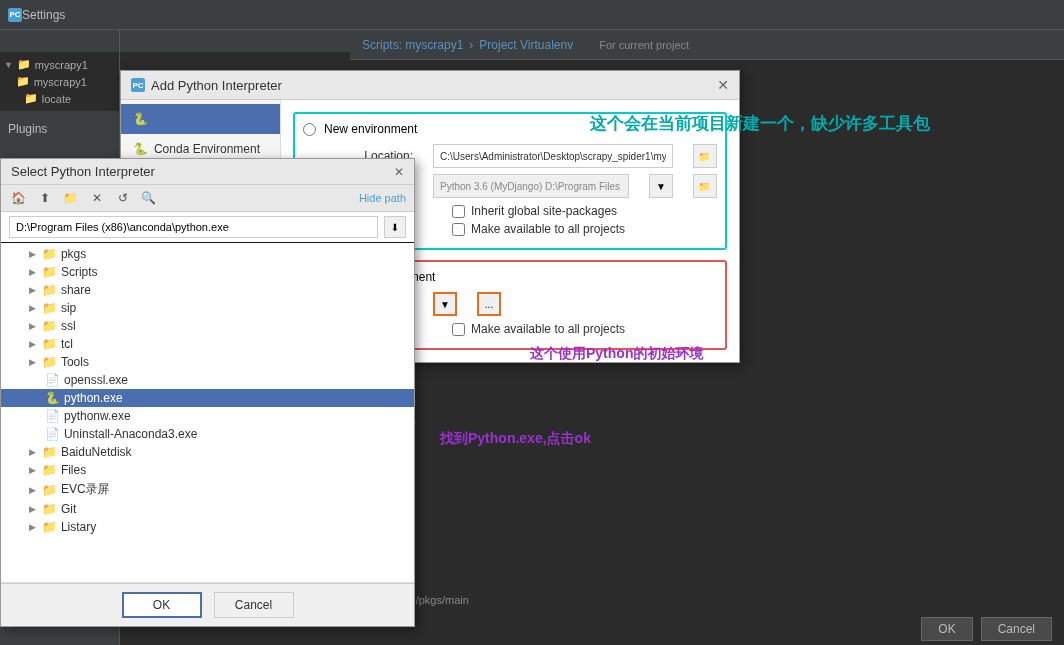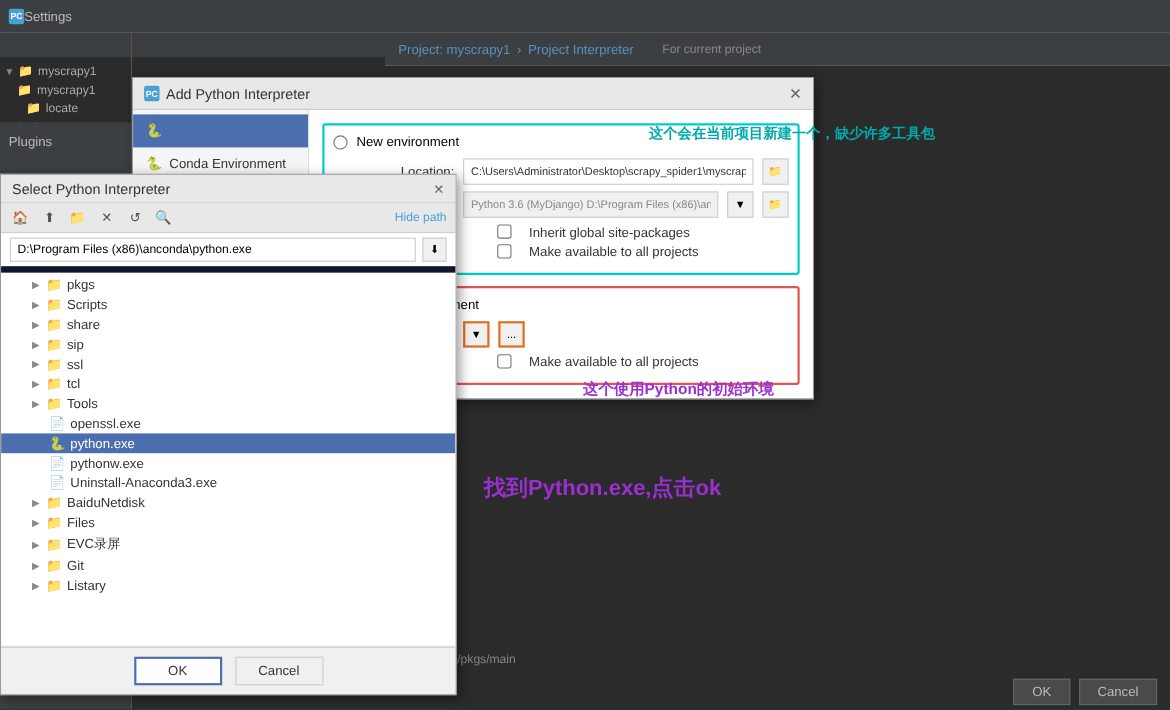--- a/index.html
+++ b/index.html
@@ -34,46 +34,46 @@
     .dialog-title { font-size: 13px; color: #333; display: flex; align-items: center; gap: 6px; }
     .dialog-close { cursor: pointer; color: #666; font-size: 14px; }
 
     .dialog-body { display: flex; }
     .dialog-left { width: 160px; background: #f5f5f5; border-right: 1px solid #ddd; padding: 4px 0; }
     .env-option { padding: 8px 12px; font-size: 12px; color: #333; cursor: pointer; display: flex; align-items: center; gap: 6px; }
     .env-option.selected { background: #4b6eaf; color: white; }
 
     .dialog-right { flex: 1; padding: 12px; }
     .radio-row { display: flex; align-items: flex-end; gap: 8px; margin-bottom: 8px; }
-    .form-row { display: flex; align-items: center; gap: 8px; margin-bottom: 6px; }
+    .form-row { display: flex; align-items: center; gap: 20px; margin-bottom: 6px; }
     .form-label { width: 110px; font-size: 12px; color: #333; text-align: right; }
     .form-input { flex: 1; height: 24px; border: 1px solid #ccc; padding: 2px 6px; font-size: 11px; color: #333; background: white; }
     .form-input.disabled { background: #f0f0f0; color: #888; }
     .browse-btn { width: 24px; height: 24px; border: 1px solid #ccc; background: #f0f0f0; cursor: pointer; display: flex; align-items: center; justify-content: center; font-size: 10px; }
-    .checkbox-row { display: flex; align-items: flex-start; gap: 16px; margin-left: 118px; margin-bottom: 4px; font-size: 12px; color: #333; padding-left: 31px; }
+    .checkbox-row { display: flex; align-items: flex-end; gap: 6px; margin-left: 118px; margin-bottom: 4px; font-size: 12px; color: #333; padding-left: 31px; }
 
     
     .existing-section { border: 2px solid #e05555; border-radius: 3px; padding: 8px; margin-top: 8px; }
     .existing-section .radio-row { margin-bottom: 8px; }
 
     
     .annotation-cyan { position: absolute; color: #00aaaa; font-size: 14px; font-weight: bold; white-space: nowrap; }
     .annotation-purple { position: absolute; color: #9b30d0; font-size: 14px; font-weight: bold; white-space: nowrap; }
 
     
     .select-interpreter-dialog { position: absolute; top: 158px; left: 0; width: 415px; background: #f5f5f5; border: 1px solid #999; box-shadow: 3px 3px 10px rgba(0,0,0,0.4); z-index: 20; }
     .select-dialog-title { background: #e8e8e8; padding: 5px 10px; display: flex; align-items: center; justify-content: space-between; border-bottom: 1px solid #ccc; }
     .select-dialog-title-text { font-size: 13px; color: #333; }
     .select-dialog-close { cursor: pointer; color: #666; }
 
     .toolbar { background: #e8e8e8; display: flex; align-items: center; padding: 3px 8px; gap: 6px; border-bottom: 1px solid #ccc; }
     .toolbar-btn { width: 20px; height: 20px; background: transparent; border: none; cursor: pointer; display: flex; align-items: center; justify-content: center; color: #555; font-size: 12px; }
     .hide-path-btn { margin-left: auto; color: #4a9fd5; font-size: 11px; cursor: pointer; border: none; background: transparent; }
 
-    .path-row { display: flex; align-items: center; padding: 4px 8px; gap: 6px; background: white; border-bottom: 6px solid #0f172a; }
+    .path-row { display: flex; align-items: center; padding: 4px 8px; gap: 6px; background: white; border-bottom: 1px solid #0f172a; }
     .path-input { flex: 1; height: 22px; border: 1px solid #ccc; padding: 2px 6px; font-size: 11px; background: white; }
     .path-browse { width: 22px; height: 22px; border: 1px solid #ccc; background: #f0f0f0; cursor: pointer; display: flex; align-items: center; justify-content: center; font-size: 10px; }
 
     .file-tree { background: white; height: 340px; overflow-y: auto; border-bottom: 1px solid #ddd; padding: 2px 0; }
     .tree-row { display: flex; align-items: center; gap: 4px; padding: 2px 8px; cursor: pointer; font-size: 12px; color: #333; }
     .tree-row.selected { background: #4b6eaf; color: white; }
     .tree-arrow { font-size: 9px; color: #888; margin-right: 2px; }
     
     .drag-hint { padding: 4px 8px; font-size: 11px; color: #888; background: #f0f0f0; border-top: 1px solid #ddd; font-style: italic; }
 
@@ -99,23 +99,23 @@
   <span class="pc-icon">PC</span>
   <span class="top-bar-title">Settings</span>
 </div>
 
 <div class="menu-bar">
   <span style="color:#bbb;font-size:12px;">View</span>
   <span style="color:#bbb;font-size:12px;">Navigate</span>
 </div>
 
 <div class="breadcrumb-area">
-  <span class="breadcrumb-link">Project: myscrapy1</span>
+  <span class="breadcrumb-link">Scripts: myscrapy1</span>
   <span class="breadcrumb-sep">›</span>
-  <span class="breadcrumb-link">Project Interpreter</span>
+  <span class="breadcrumb-link">Project Virtualenv</span>
   <span class="for-current">For current project</span>
 </div>
 
 <div class="sidebar">
   <div class="sidebar-item">Appearance</div>
   <div class="sidebar-item selected">Keymap</div>
   <div class="sidebar-item">Editor</div>
   <div class="sidebar-item">Plugins</div>
 </div>
 
@@ -195,25 +195,25 @@
         </div>
         <div class="checkbox-row">
           <input type="checkbox" style="">
           <span>Make available to all projects</span>
         </div>
       </div>
     </div>
   </div>
 </div>
 
-<div class="annotation-cyan" style="top:112px;left:590px;font-size:13px;z-index:15;">这个会在当前项目新建一个，缺少许多工具包</div>
+<div class="annotation-cyan" style="top:112px;left:590px;font-size:17px;z-index:15;">这个会在当前项目新建一个，缺少许多工具包</div>
 
 <div class="annotation-purple" style="top:345px;left:530px;font-size:14px;z-index:15;">这个使用Python的初始环境</div>
 
-<div class="annotation-purple" style="top:430px;left:440px;font-size:20px;z-index:15;">找到Python.exe,点击ok</div>
+<div class="annotation-purple" style="top:430px;left:440px;font-size:14px;z-index:15;">找到Python.exe,点击ok</div>
 
 <div class="select-interpreter-dialog">
 
   <div class="select-dialog-title">
     <span class="select-dialog-title-text">Select Python Interpreter</span>
     <span class="select-dialog-close">✕</span>
   </div>
 
   <div class="toolbar">
     <button class="toolbar-btn">🏠</button>

